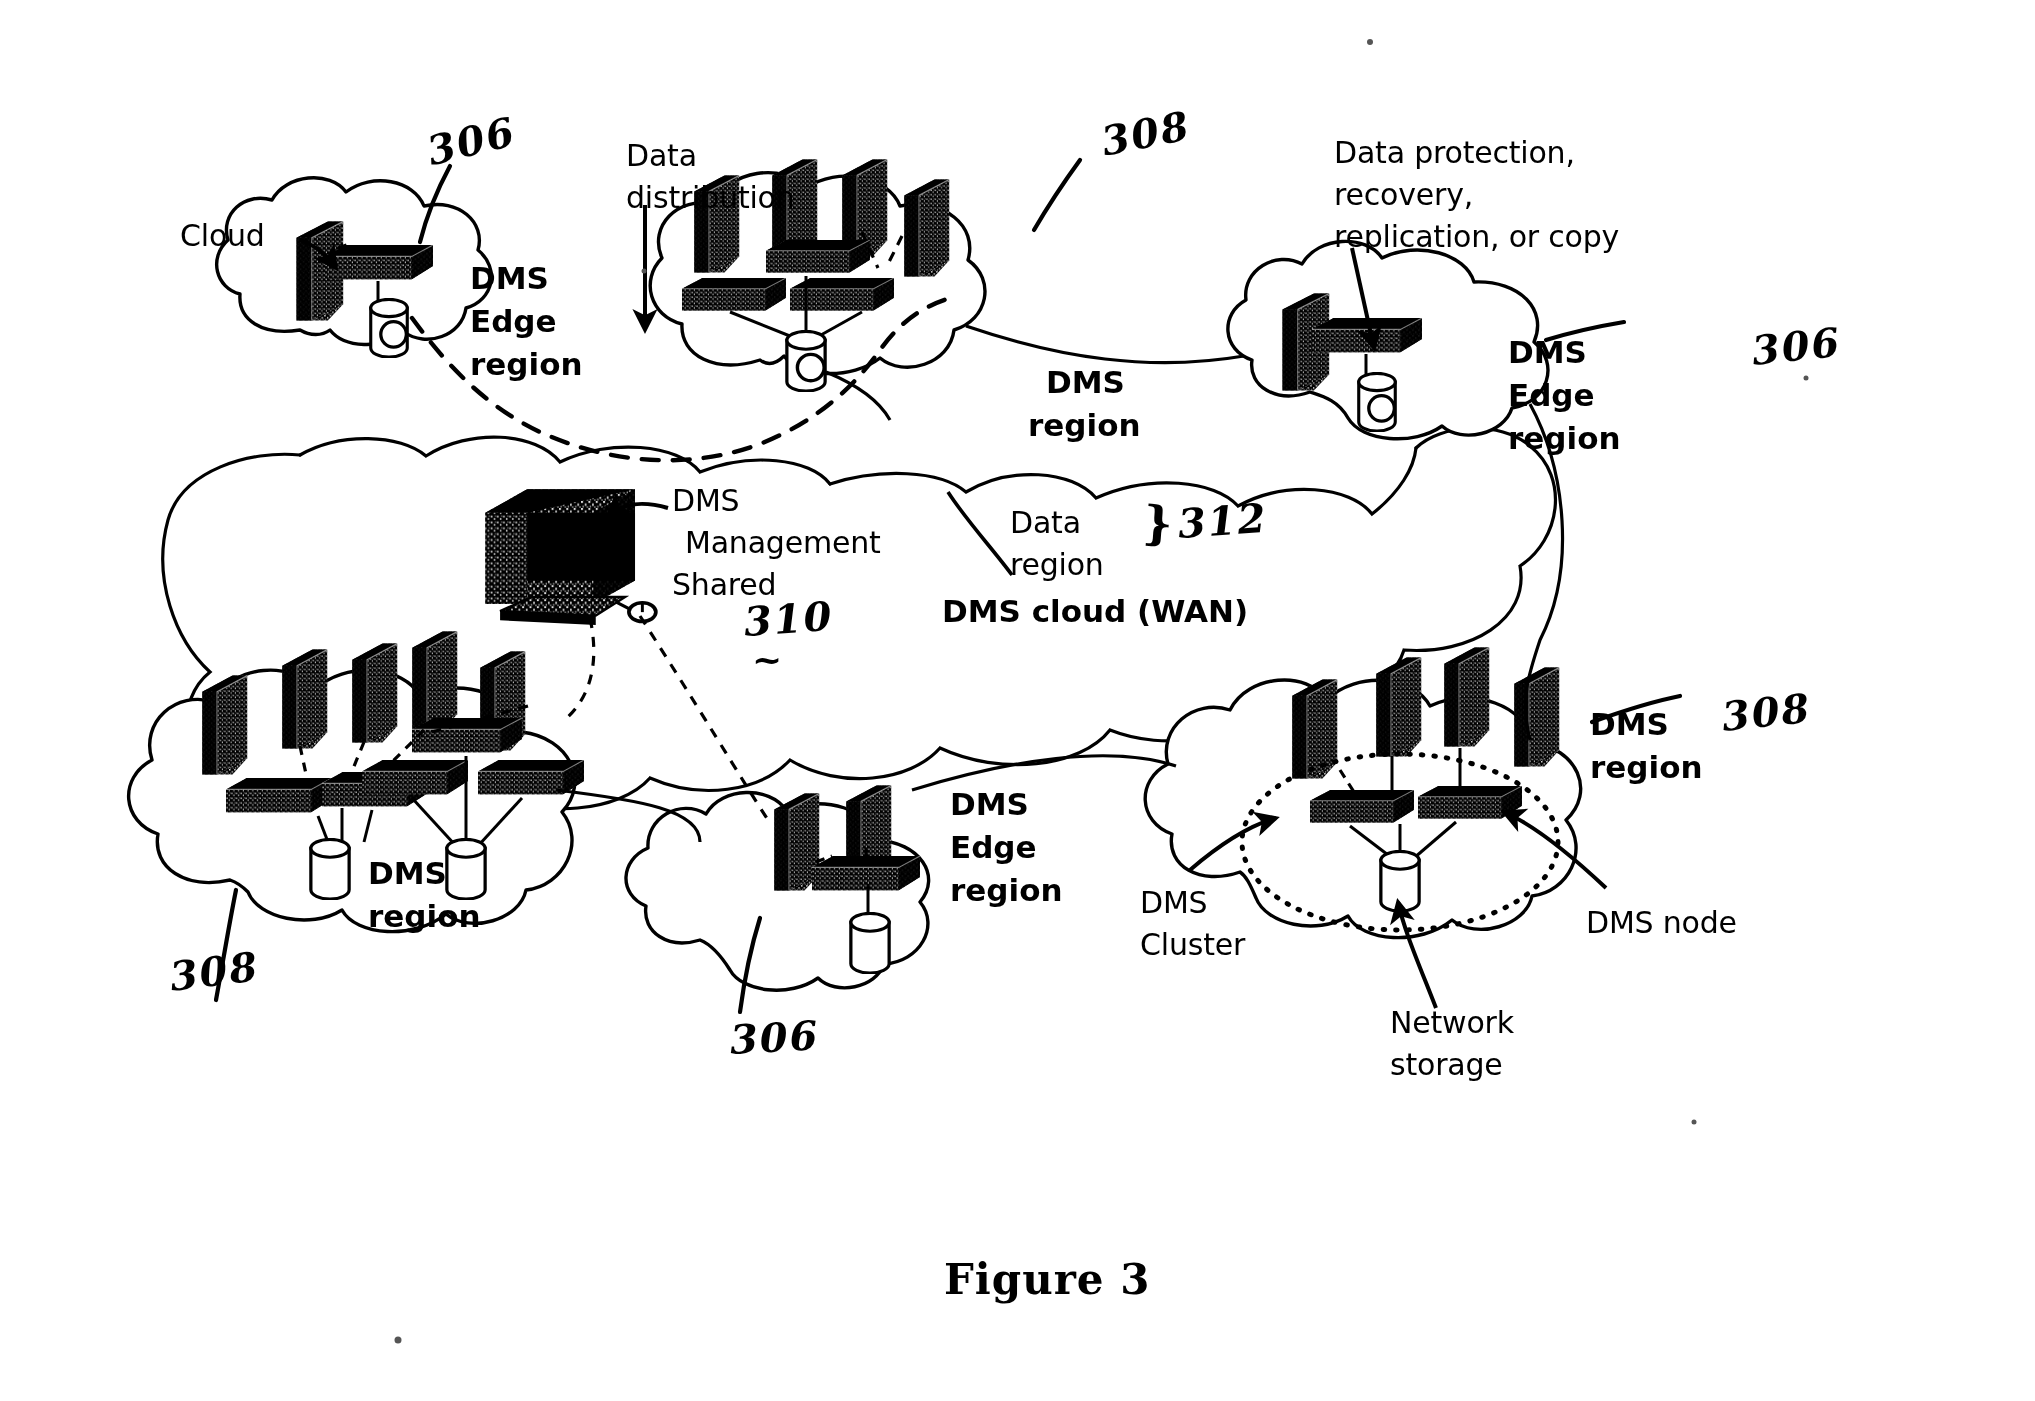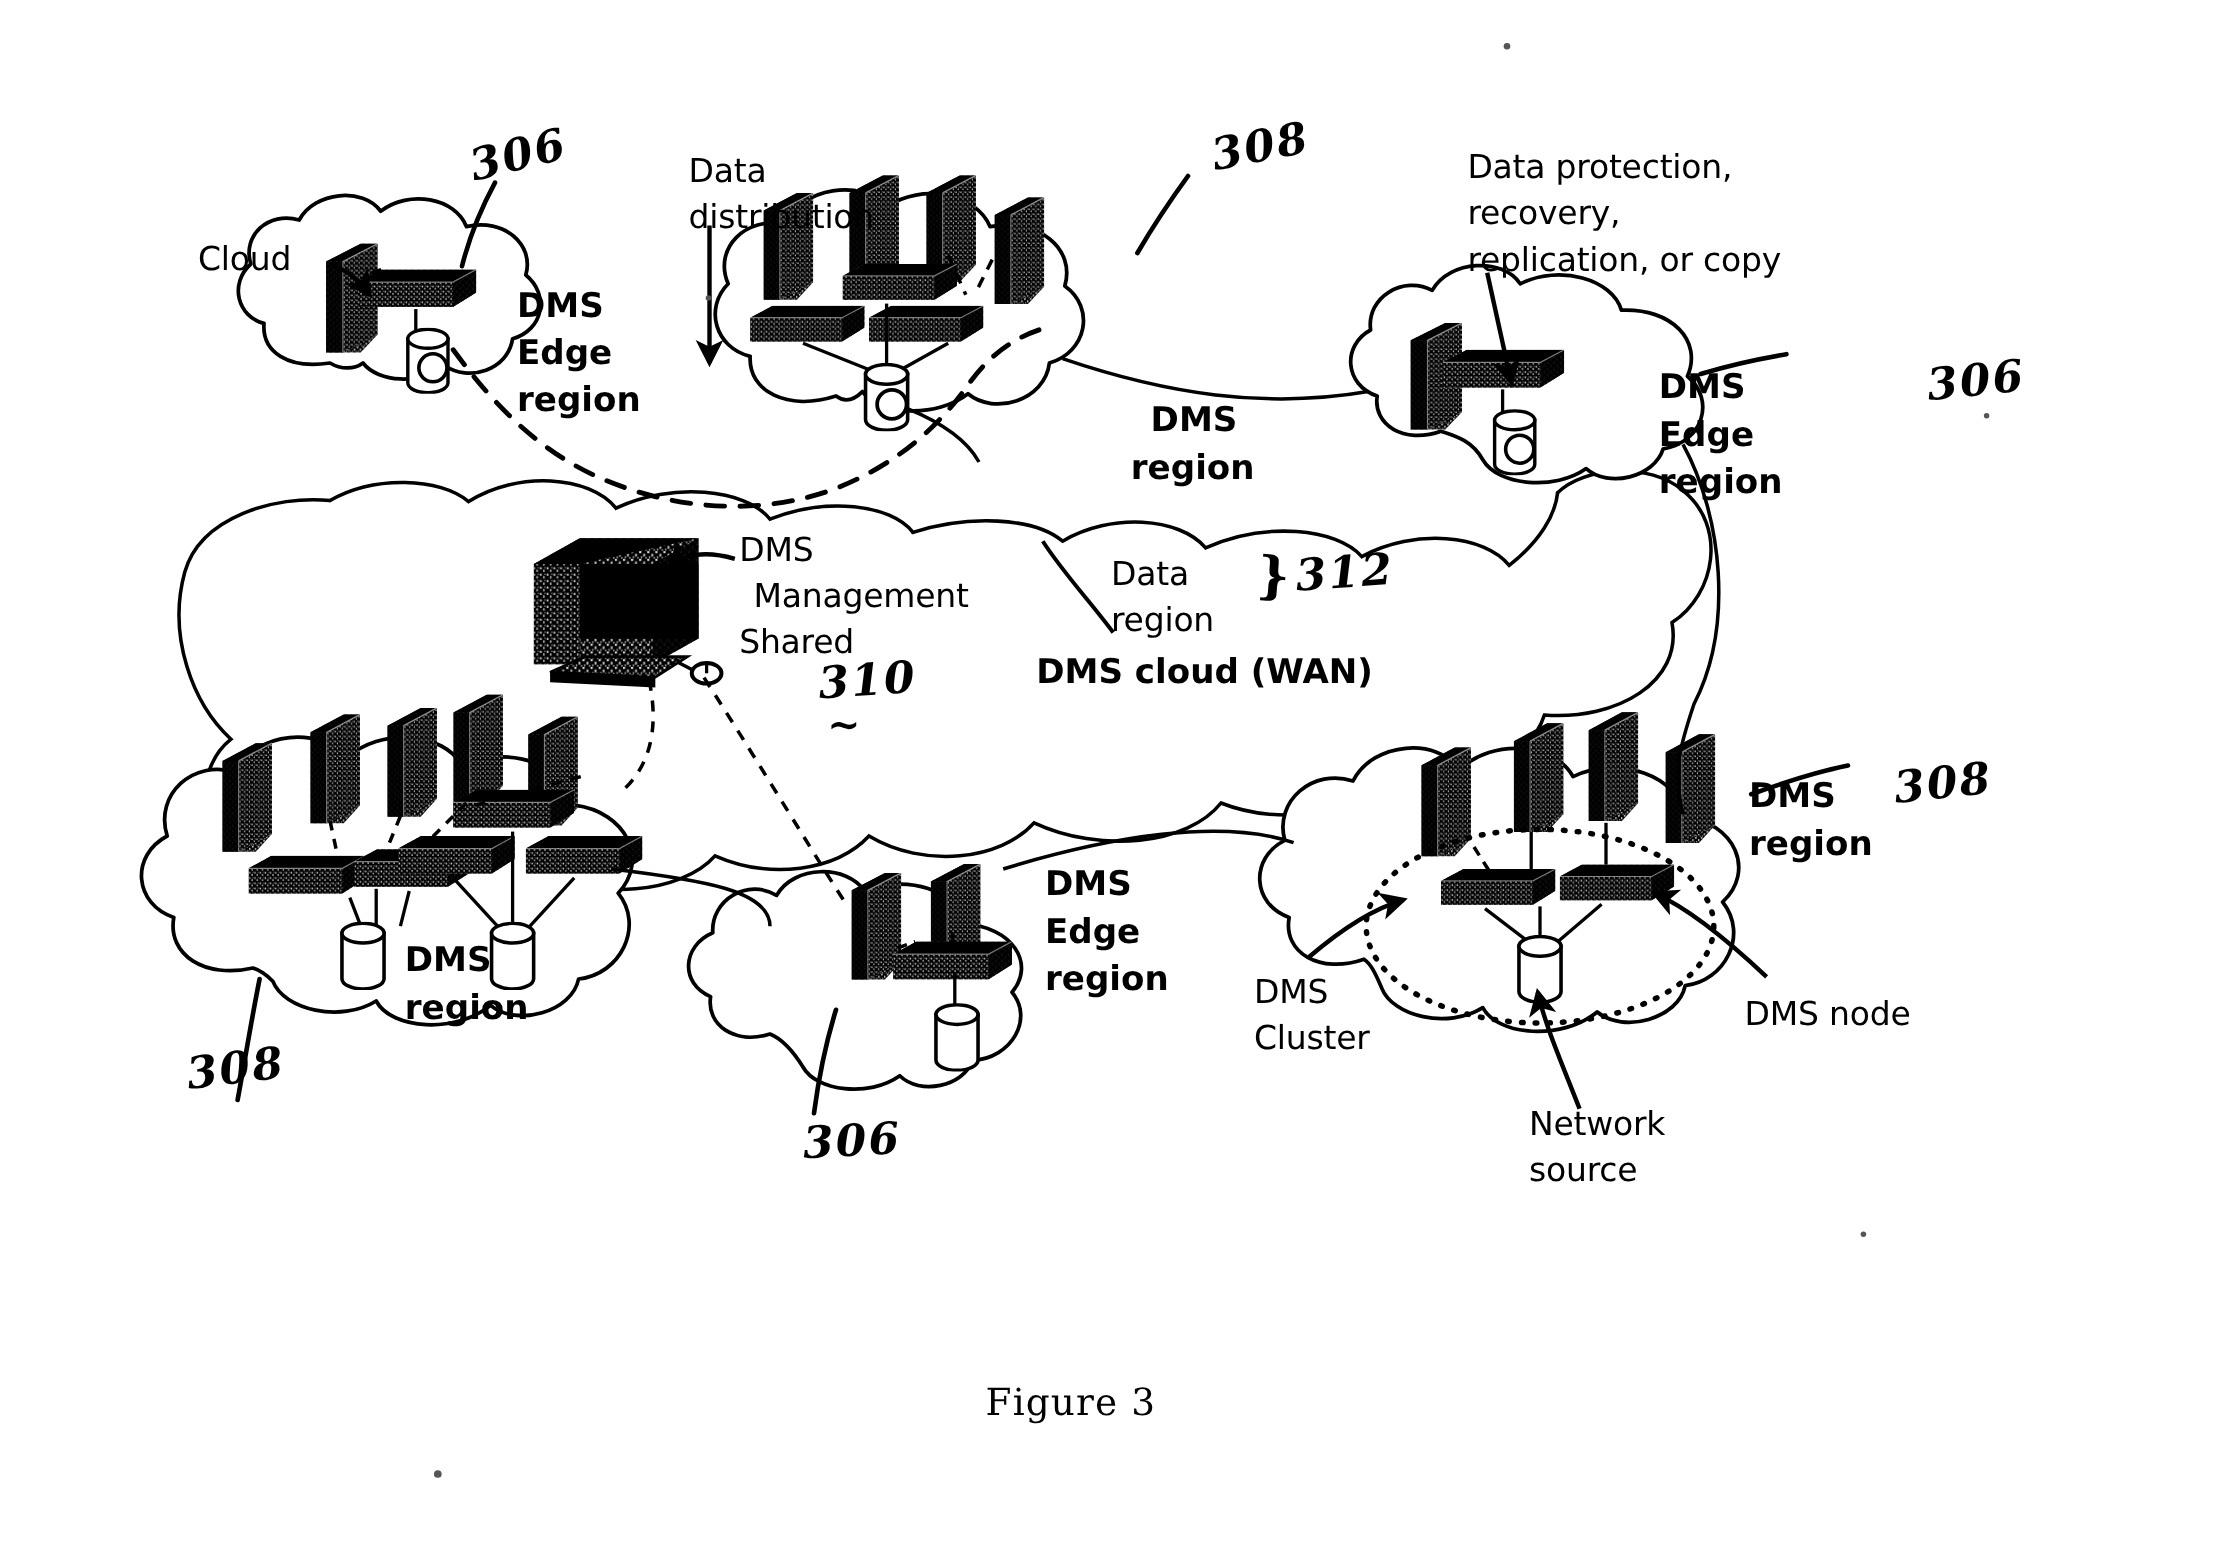--- a/index.html
+++ b/index.html
@@ -49,23 +49,24 @@
     font-size: 31px;
     font-weight: 700;
   }
   .netcaption {
     font-family: "DejaVu Sans", sans-serif;
     font-size: 31px;
     font-weight: 400;
   }
   .figcaption {
     font-family: "DejaVu Serif", serif;
-    font-size: 34px;
-    font-weight: 400;
+    font-size: 42px;
+    font-weight: 700;
     letter-spacing: 1px;
+    margin-left: 48px;
   }
   .handnum {
     font-family: "DejaVu Serif", serif;
     font-size: 40px;
     font-weight: 700;
     font-style: italic;
     letter-spacing: 2px;
     transform: rotate(-9deg);
     transform-origin: left center;
   }
@@ -461,21 +462,21 @@
 
   <div class="t cloudlabel" style="left:1590px; top:706px;">DMS</div>
   <div class="t cloudlabel" style="left:1590px; top:749px;">region</div>
 
   <div class="t callout" style="left:1140px; top:885px;">DMS</div>
   <div class="t callout" style="left:1140px; top:927px;">Cluster</div>
 
   <div class="t callout" style="left:1586px; top:905px;">DMS node</div>
 
   <div class="t callout" style="left:1390px; top:1005px;">Network</div>
-  <div class="t callout" style="left:1390px; top:1047px;">source</div>
+  <div class="t callout" style="left:1390px; top:1047px;">storage</div>
 
 
   <div class="t figcaption" style="left:896px; top:1255px;">Figure 3</div>
 
   <div class="t handnum r2" style="left:428px; top:128px;">306</div>
 
   <div class="t handnum r5" style="left:1102px; top:118px;">308</div>
 
   <div class="t handnum r3" style="left:1752px; top:327px;">306</div>
 

